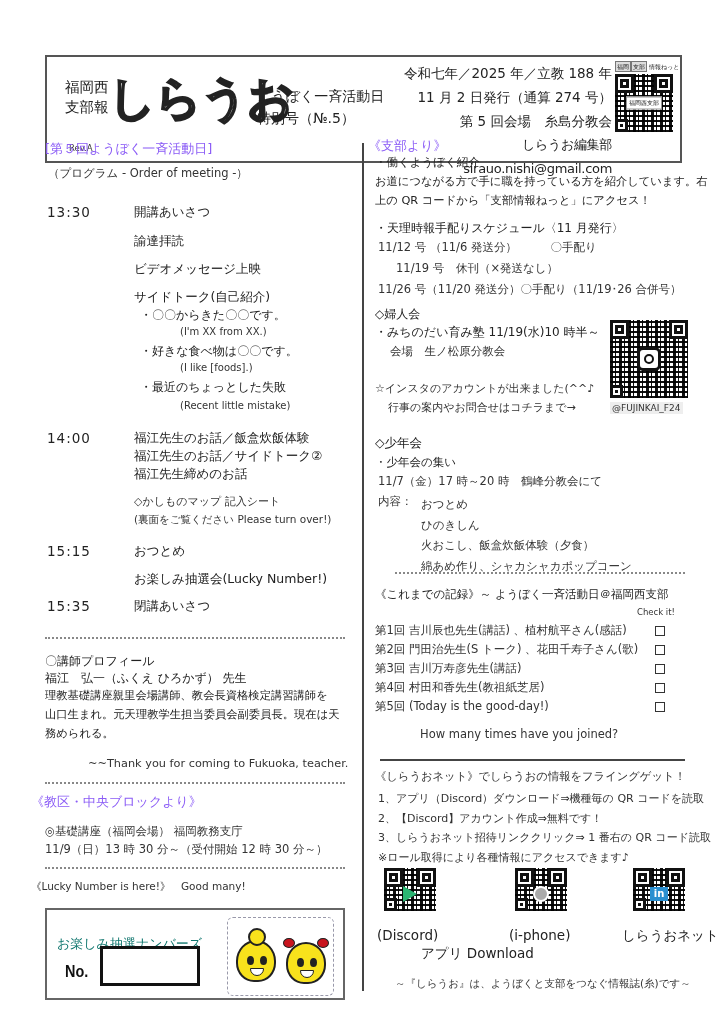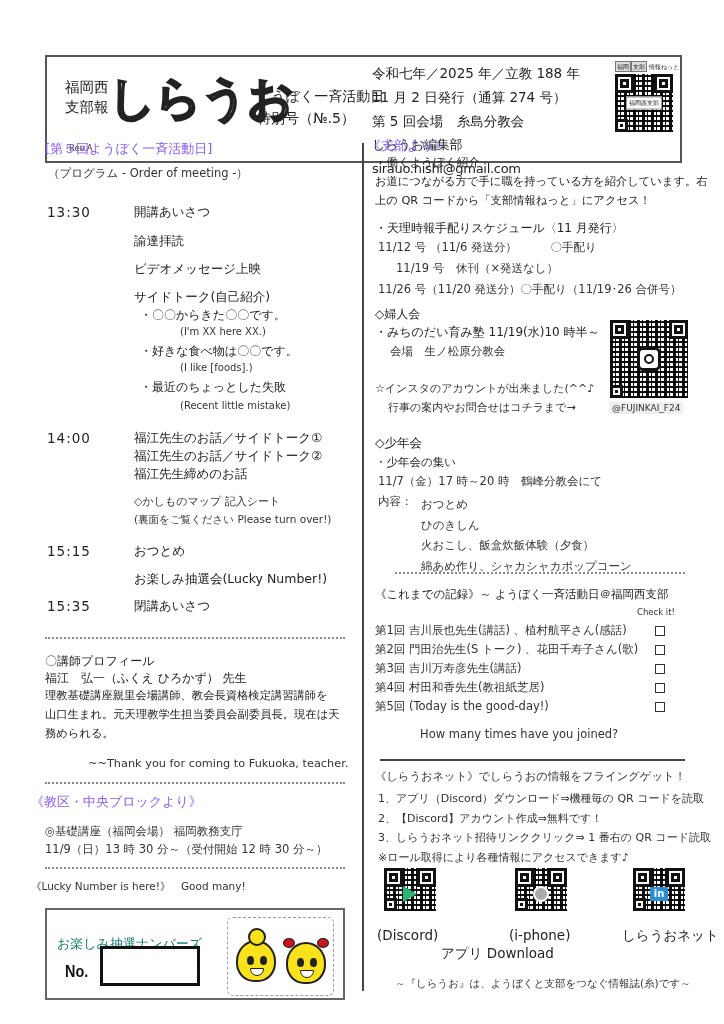--- a/index.html
+++ b/index.html
@@ -8,21 +8,21 @@
 
   .abs { position: absolute; }
 
   
   #header { left: 45px; top: 55px; width: 637px; height: 108px; border: 2px solid #555; }
   #hdr-branch { left: 18px; top: 20px; font-size: 14.5px; line-height: 20px; color: #222; }
   #hdr-rev { left: 22px; top: 86px; font-size: 8.5px; color: #333; }
   #hdr-logo { left: 62px; top: 12px; font-family: "DejaVu Serif", serif; font-size: 46px; line-height: 58px; color: #fff;
               -webkit-text-stroke: 2px #222; letter-spacing: -1px; font-weight: bold; }
   #hdr-special { left: 210px; top: 28px; font-size: 14px; line-height: 22px; color: #222; }
-  #hdr-info { left: 325px; top: 4px; width: 240px; text-align: left; font-size: 13.5px; line-height: 24px; color: #222; }
+  #hdr-info { left: 325px; top: 4px; width: 240px; text-align: right; font-size: 13.5px; line-height: 24px; color: #222; }
   #hdr-info .email { font-size: 13px; letter-spacing: -0.3px; }
   #hdr-qr { left: 568px; top: 4px; width: 62px; }
   .qr-label { font-size: 6px; line-height: 9px; white-space: nowrap; color: #222; }
   .qr-label .box { display: inline-block; border: 1px solid #777; padding: 0 1px; background: #ddd; }
 
   .qr { position: relative; background:
       repeating-linear-gradient(90deg, #111 0 3px, #fff 3px 5px, #111 5px 6px, #fff 6px 9px),
       repeating-linear-gradient(0deg, #111 0 2px, #fff 2px 5px);
       background-blend-mode: multiply; }
   .qr::before, .qr::after, .qr .qr-fp3 { content: ""; position: absolute; width: 13px; height: 13px; border: 3px solid #111; background: #fff; box-shadow: inset 0 0 0 2px #fff, inset 0 0 0 5px #111; }
@@ -95,28 +95,28 @@
 
 <div class="abs h-sec" style="left:45px;top:140px;">[第５回ようぼく一斉活動日]</div>
 <div class="abs sub" style="left:48px;top:166px;">（プログラム - Order of meeting -）</div>
 
 <div class="abs time" style="left:47px;top:204px;">13:30</div>
 <div class="abs row" style="left:134px;top:202px;">開講あいさつ</div>
 <div class="abs row" style="left:134px;top:231px;">諭達拝読</div>
 <div class="abs row" style="left:134px;top:259px;">ビデオメッセージ上映</div>
 <div class="abs row" style="left:134px;top:287px;">サイドトーク(自己紹介)</div>
 <div class="abs row" style="left:140px;top:305px;font-size:12px;">・〇〇からきた〇〇です。</div>
-<div class="abs small" style="left:180px;top:326px;">(I'm XX here XX.)</div>
+<div class="abs small" style="left:180px;top:326px;">(I'm XX from XX.)</div>
 <div class="abs row" style="left:140px;top:341px;font-size:12px;">・好きな食べ物は〇〇です。</div>
 <div class="abs small" style="left:180px;top:362px;">(I like [foods].)</div>
 <div class="abs row" style="left:140px;top:377px;font-size:12px;">・最近のちょっとした失敗</div>
 <div class="abs small" style="left:180px;top:400px;">(Recent little mistake)</div>
 
 <div class="abs time" style="left:47px;top:430px;">14:00</div>
-<div class="abs row" style="left:134px;top:428px;">福江先生のお話／サイドトーク①</div>
+<div class="abs row" style="left:134px;top:428px;">福江先生のお話／飯盒炊飯体験</div>
 <div class="abs row" style="left:134px;top:446px;">福江先生のお話／サイドトーク②</div>
 <div class="abs row" style="left:134px;top:464px;">福江先生締めのお話</div>
 <div class="abs sub" style="left:134px;top:494px;font-size:11px;">◇かしものマップ 記入シート</div>
 <div class="abs sub" style="left:134px;top:513px;font-size:10.5px;">(裏面をご覧ください Please turn over!)</div>
 
 <div class="abs time" style="left:47px;top:543px;">15:15</div>
 <div class="abs row" style="left:134px;top:541px;">おつとめ</div>
 <div class="abs row" style="left:134px;top:569px;">お楽しみ抽選会(Lucky Number!)</div>
 <div class="abs time" style="left:47px;top:598px;">15:35</div>
 <div class="abs row" style="left:134px;top:596px;">閉講あいさつ</div>
@@ -260,15 +260,15 @@
   <span class="qr-fp3"></span>
   <span style="position:absolute;left:18px;top:18px;width:16px;height:16px;border-radius:50%;background:#aaa;border:2px solid #fff;"></span>
 </div>
 <div class="app-qr qr" style="left:633px;top:868px;">
   <span class="qr-fp3"></span>
   <span style="position:absolute;left:17px;top:19px;width:18px;height:14px;background:#2a8fd0;color:#fff;font-size:10px;font-weight:bold;line-height:14px;text-align:center;">in</span>
 </div>
 <div class="app-qr-label" style="left:377px;top:927px;">(Discord)</div>
 <div class="app-qr-label" style="left:509px;top:927px;">(i-phone)</div>
 <div class="app-qr-label" style="left:622px;top:927px;">しらうおネット</div>
-<div class="app-qr-label" style="left:421px;top:945px;margin-left:20px;">アプリ Download</div>
+<div class="app-qr-label" style="left:421px;top:945px;">アプリ Download</div>
 
 <div class="abs sub" style="left:395px;top:977px;font-size:10.5px;">～『しらうお』は、ようぼくと支部をつなぐ情報誌(糸)です～</div>
 
 </body></html>

